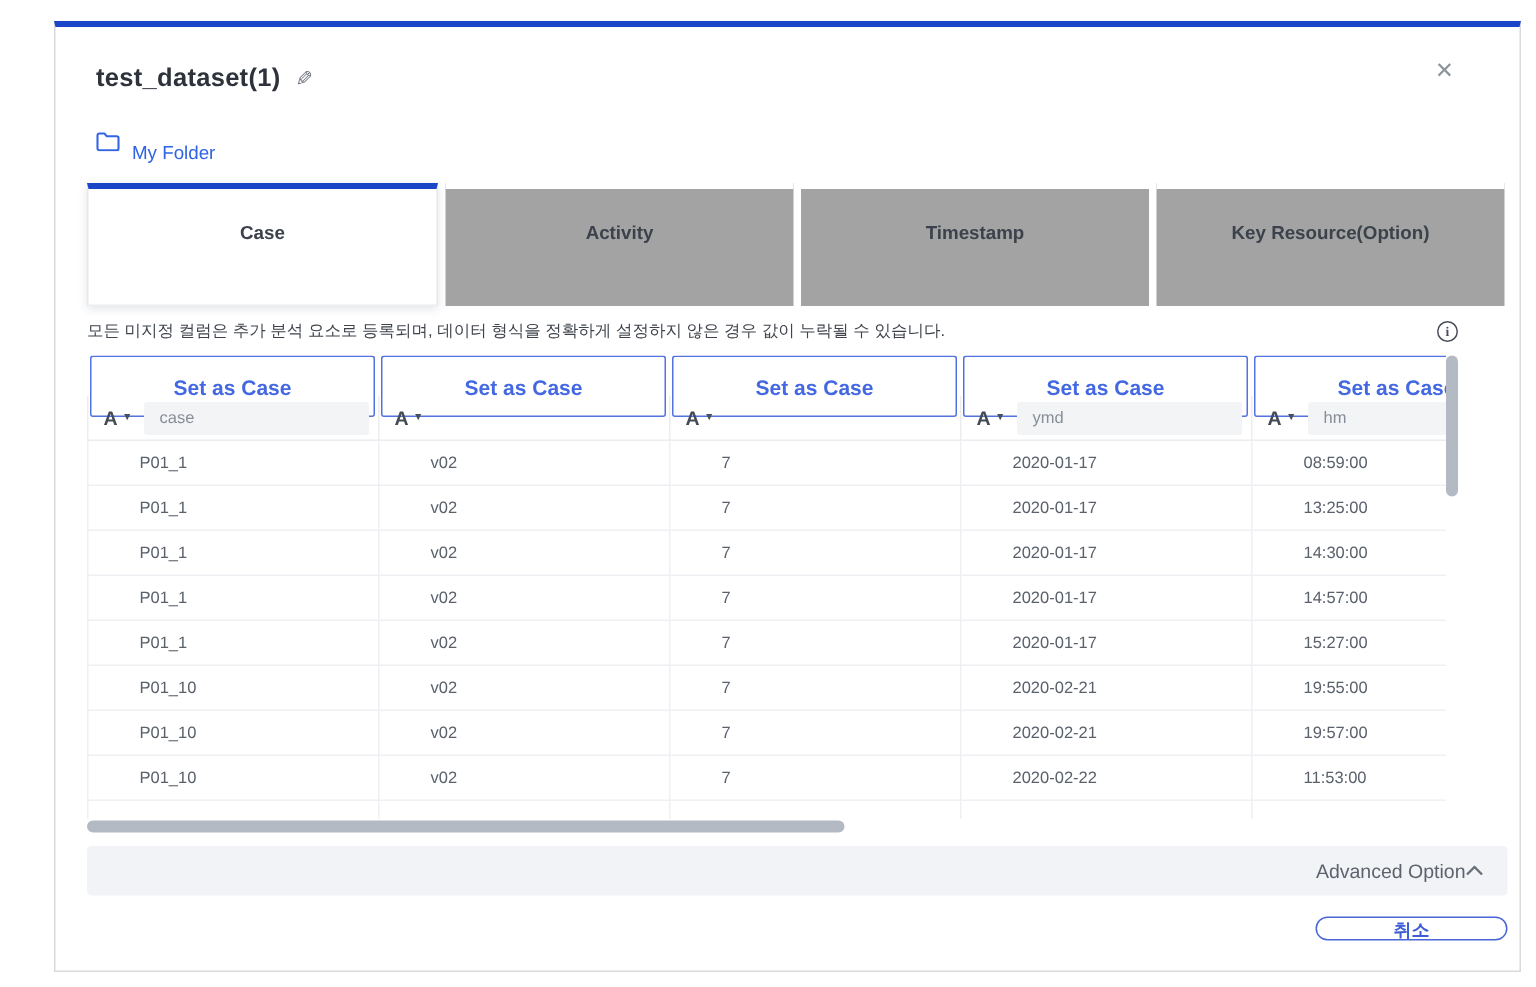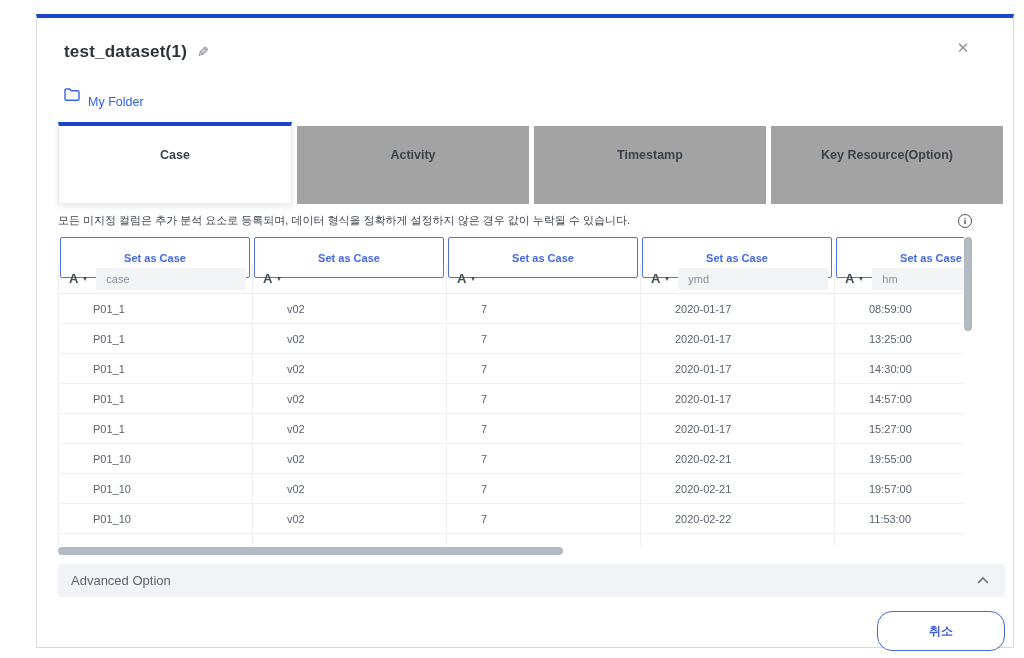--- a/index.html
+++ b/index.html
@@ -36,21 +36,21 @@
 
   .table-outer { position:relative; margin-top:9px; width:914px; }
   .tbl-clip { width:906px; overflow:hidden; }
   .tbl-inner { width:970px; }
   .row-flex { display:flex; }
   .col { width:194px; flex:0 0 194px; }
 
   .setcase-row { height:27px; }
   .setcase-row .col { padding:0 2px; }
   .setcase-btn { width:100%; height:41px; background:#fff; border:1px solid #5272e0; border-radius:2px;
-                 color:#4468e2; font-size:11px; font-weight:700; cursor:pointer;
+                 color:#4468e2; font-size:14px; font-weight:700; cursor:pointer;
                  font-family:"Liberation Sans",sans-serif; }
 
   .header-row { height:30px; }
   .header-row .col { display:flex; align-items:center; border-left:1px solid #ecedf1;
                      border-bottom:1px solid #eaecf0; padding:0 6px 0 10px; gap:8px; }
   .type-dd { display:flex; align-items:center; gap:3px; cursor:pointer; flex:0 0 auto; }
   .type-letter { font-size:13px; font-weight:700; color:#454b54; }
   .type-caret { font-size:7px; color:#4a505a; }
   .col-name { flex:1; height:22px; background:#f3f4f6; border-radius:2px; display:flex; align-items:center;
               padding-left:10px; font-size:11px; color:#878e98; cursor:text; }
@@ -60,26 +60,26 @@
                    border-left:1px solid #eef0f3; border-bottom:1px solid #eef0f3; }
   .partial-row { height:12px; }
   .partial-row .col { border-left:1px solid #eef0f3; height:12px; }
 
   .hscroll-track { height:10px; margin-top:1px; }
   .hscroll-thumb { width:505px; height:8px; background:#b4bac4; border-radius:4px; cursor:pointer; }
   .vscroll-thumb { position:absolute; left:906px; top:0; width:8px; height:94px; background:#b4bac4;
                    border-radius:4px; cursor:pointer; }
 
   .advanced-bar { margin-top:7px; width:947px; height:33px; background:#f2f3f6; border-radius:3px;
-                  display:flex; align-items:center; justify-content:space-between; padding:0 16px 0 13px;
+                  display:flex; align-items:center; justify-content:flex-end; padding:0 16px 0 13px;
                   cursor:pointer; }
   .advanced-label { font-size:13px; color:#5d636d; }
 
   .footer { margin-top:14px; width:947px; display:flex; justify-content:flex-end; gap:11px; }
-  .btn-cancel { width:128px; height:40px; border-radius:15px; background:#fff; border:1px solid #4867d6;
+  .btn-cancel { width:128px; height:16px; border-radius:15px; background:#fff; border:1px solid #4867d6;
                 color:#3f5ed6; font-size:12px; font-weight:700; cursor:pointer;
                 font-family:"Liberation Sans",sans-serif; }
   .btn-create { width:122px; height:30px; border-radius:15px; background:#cad0d9; border:none;
                 color:#9aa1ae; font-size:12.5px; font-weight:600;
                 font-family:"Liberation Sans",sans-serif; }
 </style>
 </head>
 <body>
 
 <div class="modal">

